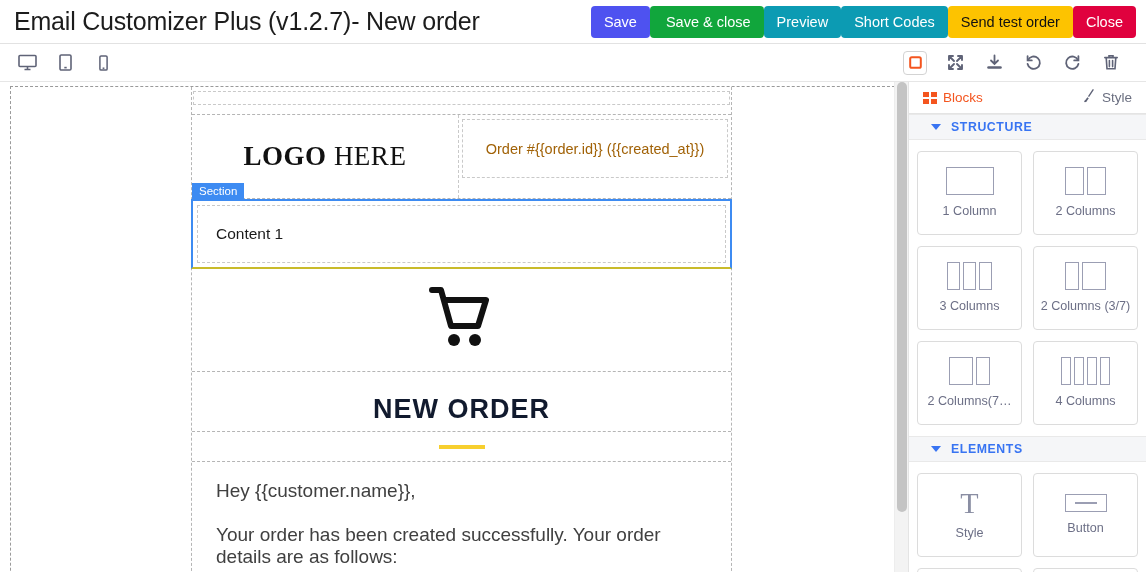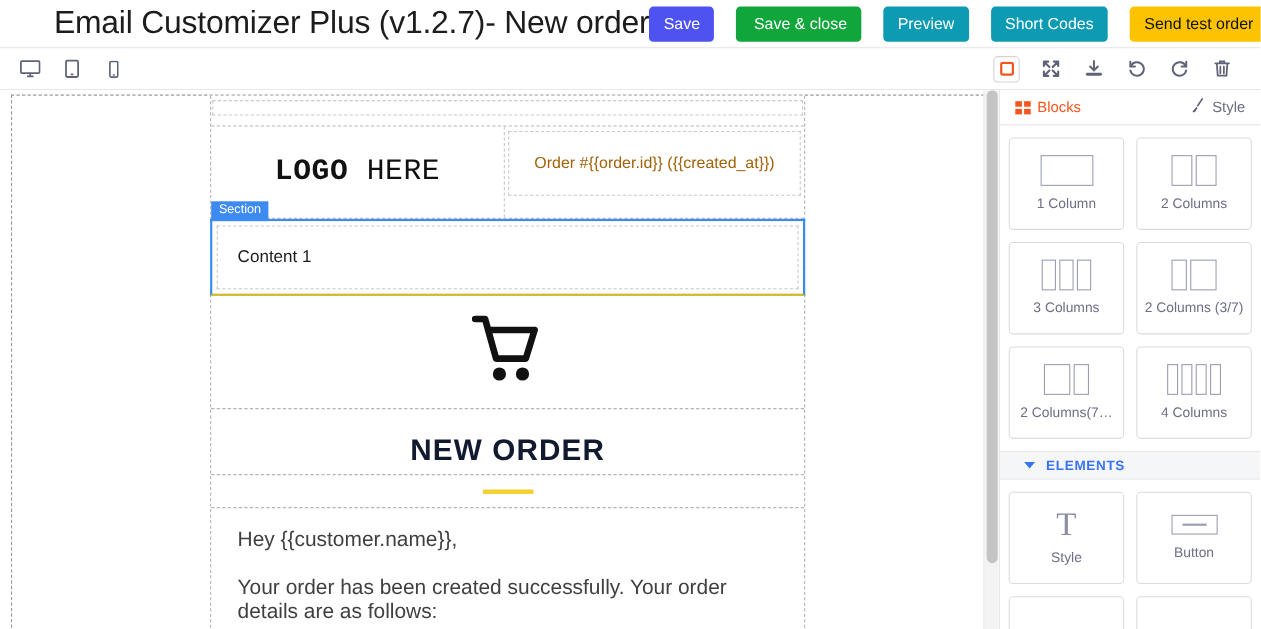--- a/index.html
+++ b/index.html
@@ -14,32 +14,31 @@
   
   .topbar {
     height: 44px;
     display: flex;
     align-items: center;
     padding: 0 10px 0 14px;
     background: #ffffff;
     border-bottom: 1px solid #e2e2e2;
   }
   .app-title {
-    font-size: 29px;
+    font-size: 25px;
     color: #1c1c1c;
     font-weight: 400;
     white-space: nowrap;
     letter-spacing: -0.2px;
-    margin-left: 35px;
   }
   .topbar-actions {
     margin-left: auto;
     display: flex;
     align-items: center;
-    gap: 20px;
+    gap: 0;
   }
   .btn {
     border: none;
     border-radius: 4px;
     color: #ffffff;
     font-size: 14.5px;
     font-family: "Liberation Sans", sans-serif;
     padding: 0 13px;
     height: 32px;
     line-height: 32px;
@@ -129,21 +128,21 @@
   .spacer-row { height: 24px; }
   .spacer-row .erow-inner { height: 14px; }
 
   .logo-row { display: flex; height: 84px; }
   .logo-cell {
     width: 267px;
     border-right: 1px dashed #c9c9c9;
     display: flex; align-items: center; justify-content: center;
   }
   .logo-text {
-    font-family: Liberation Mono, monospace;
+    font-family: Liberation Serif, serif;
     font-size: 27px;
     letter-spacing: 0.5px;
     color: #111111;
   }
   .logo-text b { font-weight: 700; }
   .logo-text span { font-weight: 400; }
   .order-cell {
     flex: 1;
     display: flex; align-items: center; justify-content: center;
     border: 1px dashed #c9c9c9;
@@ -463,20 +462,24 @@
           <svg width="14" height="14" viewBox="0 0 14 14" fill="#5f6377">
               <path d="M11.8 1.1 6.2 7l1 1 5.6-5.9a.7.7 0 0 0-1-1zM5.4 7.9 3 10.3c-.7.2-1.3.8-1.5 1.9 1.4.5 2.7.2 3.2-1.1l2-2z"></path>
             </svg>
         </span>
         <span>Style</span>
       </div>
     </div>
 
     <div class="panel-scroll">
 
+      <div class="sec-head">
+        <span class="sec-caret"></span>
+        <span class="sec-title">STRUCTURE</span>
+      </div>
 
       <div class="card-grid">
         <div class="card">
           <span class="cols c1">
               <i></i>
             </span>
           <span class="card-label">1 Column</span>
         </div>
         <div class="card">
           <span class="cols c2">

